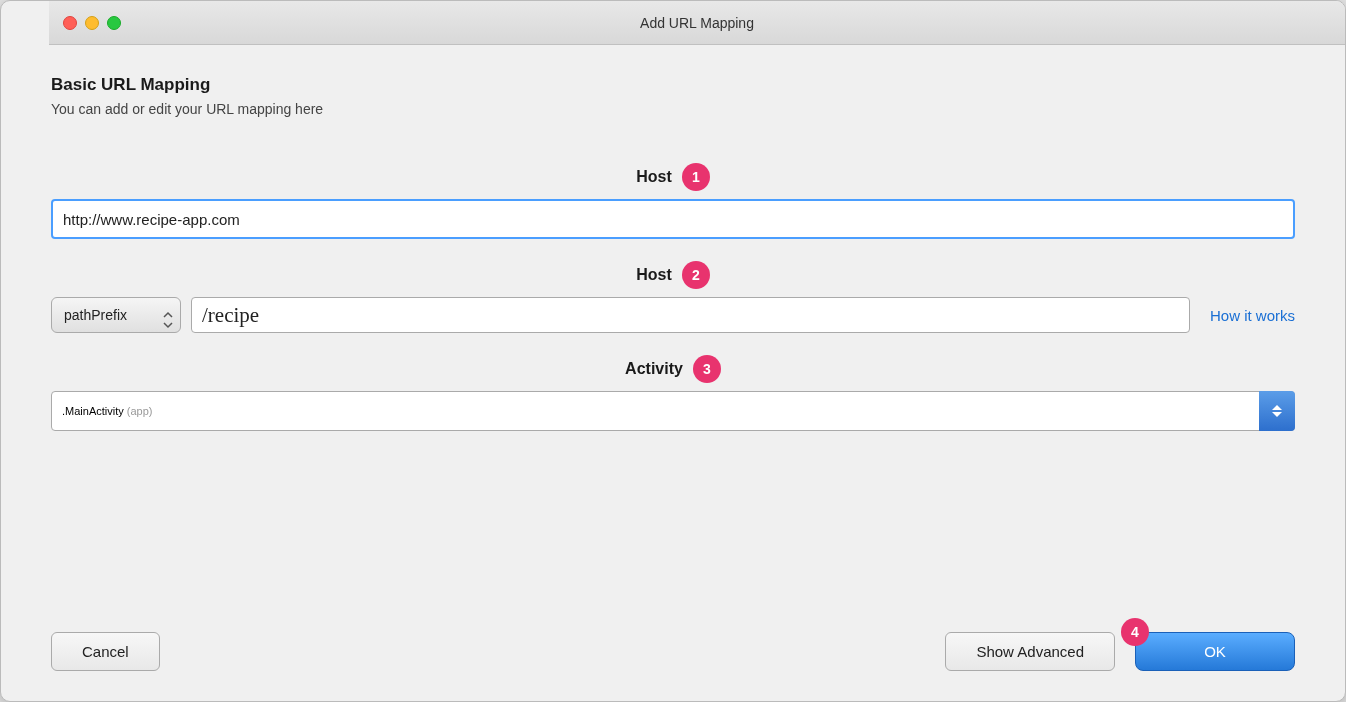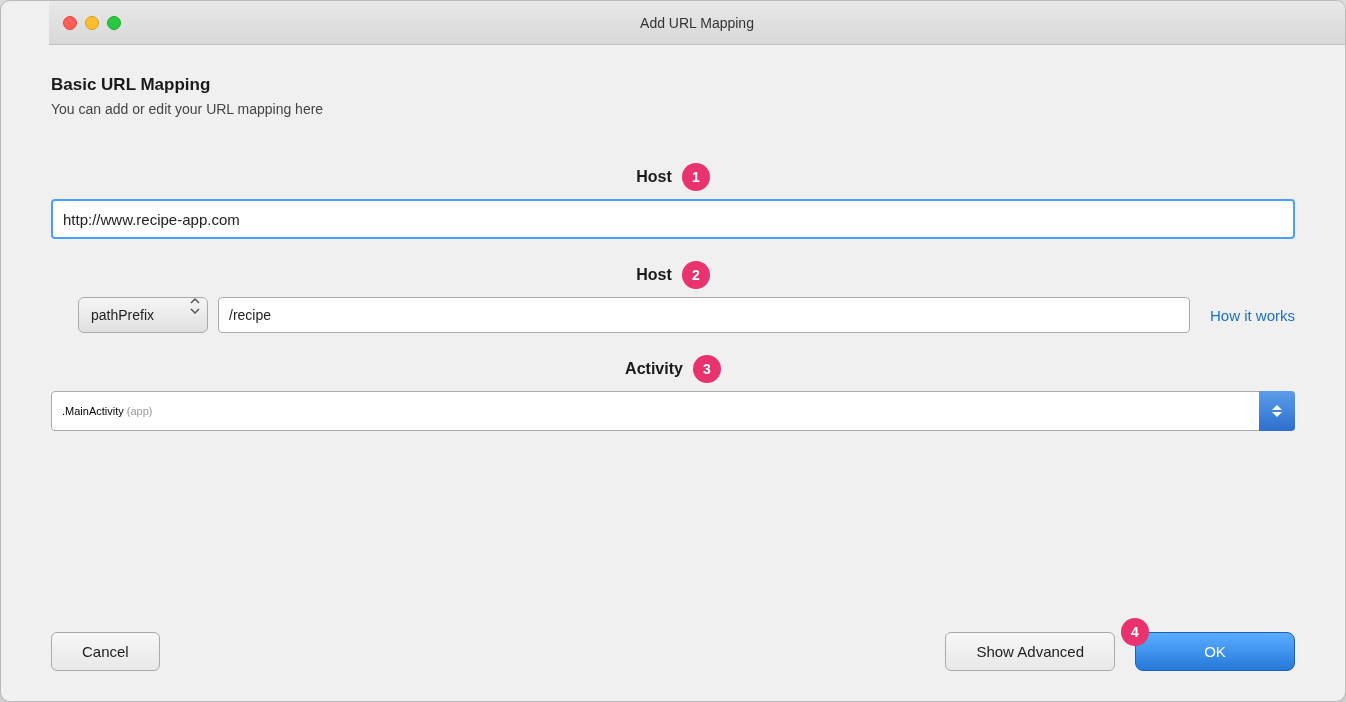--- a/index.html
+++ b/index.html
@@ -136,22 +136,21 @@
 
     .path-row {
       display: flex;
       align-items: center;
       gap: 10px;
     }
 
     .path-select-wrapper {
       position: relative;
       display: flex;
-      align-items: flex-start;
-      margin-left: 27px;
+      align-items: flex-end;
     }
 
     .path-select {
       appearance: none;
       -webkit-appearance: none;
       background: linear-gradient(to bottom, #f5f5f5, #e0e0e0);
       border: 1px solid #aaa;
       border-radius: 6px;
       padding: 6px 36px 6px 12px;
       font-size: 14px;
@@ -167,24 +166,25 @@
       right: 6px;
       pointer-events: none;
     }
 
     .path-input {
       flex: 1;
       height: 36px;
       border: 1px solid #aaa;
       border-radius: 4px;
       padding: 0 10px;
-      font-size: 14px;
+      font-size: 21px;
       color: #222;
       background: white;
       outline: none;
+      font-family: Liberation Serif, serif;
     }
 
     .how-it-works {
       color: #1a6fd4;
       font-size: 15px;
       text-decoration: none;
       white-space: nowrap;
       margin-left: 10px;
     }
 

